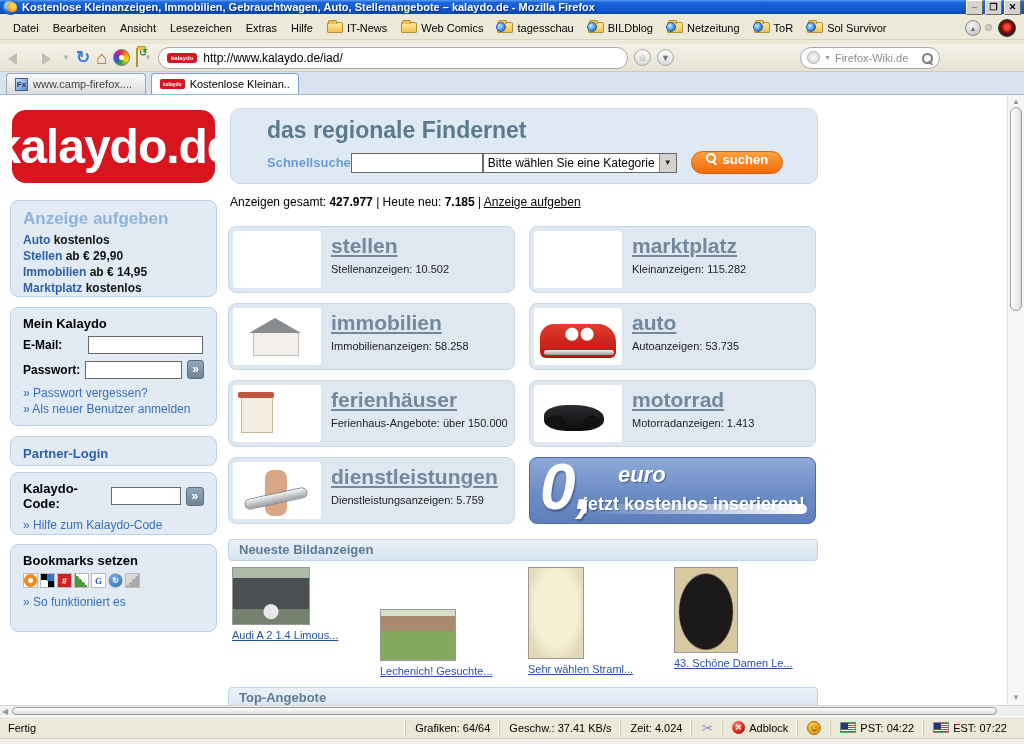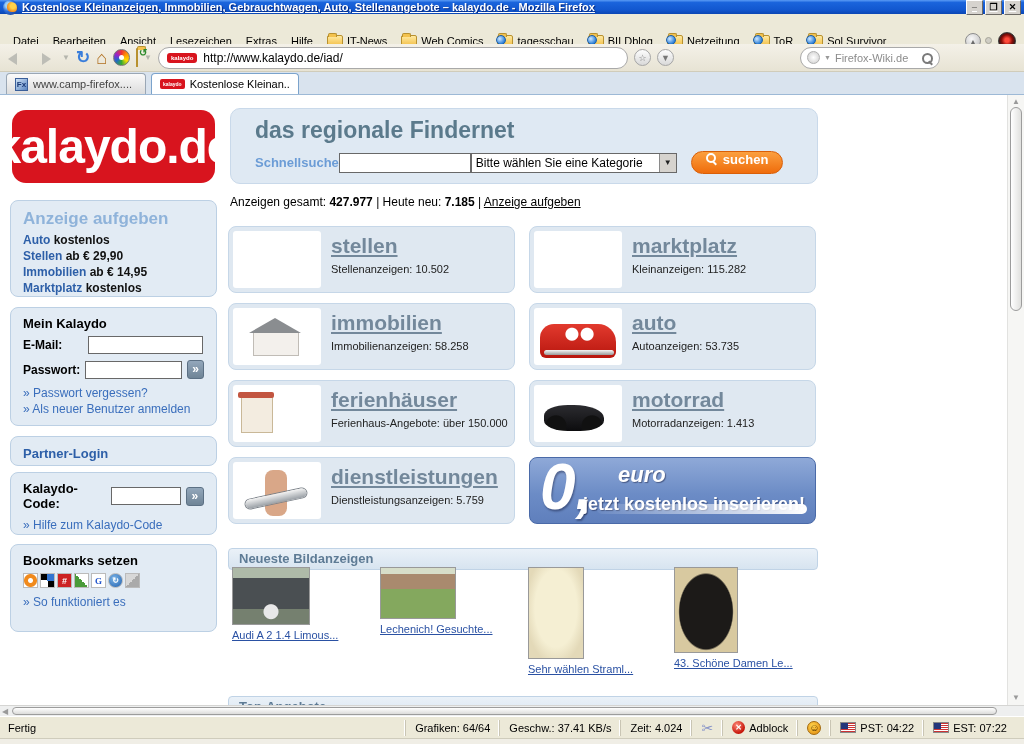--- a/index.html
+++ b/index.html
@@ -4,37 +4,37 @@
 <style>
   * { margin:0; padding:0; box-sizing:border-box; }
   html,body { width:1024px; height:744px; }
   body { font-family:"Liberation Sans", sans-serif; background:#ece9d8; overflow:hidden; }
   .abs { position:absolute; }
   #win { position:relative; width:1024px; height:744px; background:#ece9d8; }
 
   
   #titlebar { position:absolute; top:0; left:0; width:1024px; height:14px;
     background:linear-gradient(180deg,#5a9bf5 0%,#1a64dc 18%,#1257cf 70%,#0a46b4 100%);
-    display:flex; align-items:center; padding:0 3px; color:#fff;text-decoration:underline; }
+    display:flex; align-items:center; padding:0 3px; color:#fff; }
   .ff-ico { width:15px; height:15px; border-radius:50%;
     background:radial-gradient(circle at 35% 35%, #9fd0f5 0 20%, #2a6bd8 45%, #13327a 100%);
     position:relative; margin-right:4px; flex:0 0 auto; }
   .ff-ico::after { content:""; position:absolute; inset:2px 1px 3px 4px; border-radius:50% 60% 40% 50%;
     background:radial-gradient(circle at 60% 40%, #ffd24a 0 30%, #f08a1d 70%, #c85a10 100%); }
   #titlebar .title { font-size:11px; font-weight:bold; text-shadow:1px 1px 1px #00247a;
     white-space:nowrap; overflow:hidden; flex:1; }
   .winbtns { display:flex; gap:2px; }
   .winbtn { width:17px; height:15px; background:#d6d3ce; border:1px solid; border-color:#fff #6d6a65 #6d6a65 #fff;
     font-size:9px; line-height:12px; text-align:center; color:#000; font-weight:bold; }
   .winbtn.min::after{content:"_"; position:relative; top:-3px;}
   .winbtn.rst::after{content:"❐";}
   .winbtn.cls::after{content:"✕";}
 
   
-  #menubar { position:absolute; top:29px; left:0; width:1024px; height:24px; background:#ece9d8;
+  #menubar { position:absolute; top:16px; left:0; width:1024px; height:24px; background:#ece9d8;
     border-bottom:1px solid #d8d4c4; display:flex; align-items:center; font-size:11px; color:#000; padding:0 6px; }
   .menu-item { padding:3px 7px; white-space:nowrap; }
   .bm-item { display:flex; align-items:center; gap:4px; padding:3px 7px; white-space:nowrap; }
   .folder { width:16px; height:11px; background:linear-gradient(180deg,#ffe9a0,#f3c24e); border:1px solid #b8912f;
     border-radius:2px 2px 1px 1px; position:relative; flex:0 0 auto; }
   .folder::before { content:""; position:absolute; top:-3px; left:0; width:7px; height:3px;
     background:#f3c24e; border:1px solid #b8912f; border-bottom:none; border-radius:2px 2px 0 0; }
   .folder.live::after { content:""; position:absolute; left:-2px; top:-1px; width:8px; height:8px; border-radius:50%;
     background:radial-gradient(circle at 35% 35%, #cfe8ff, #2d7fd6 70%); border:1px solid #1b5ea8; }
   #menubar .spacer { flex:1; }
@@ -94,21 +94,21 @@
   #vscroll { position:absolute; right:0; top:0; width:17px; height:610px; background:#f6f6f4; border-left:1px solid #e2e2e0; }
   #vscroll .up { position:absolute; top:2px; left:4px; color:#9a9a9a; font-size:8px; }
   #vscroll .thumb { position:absolute; top:12px; left:2px; width:12px; height:204px; border-radius:7px;
     border:1px solid #9c9c9c; background:linear-gradient(90deg,#ffffff,#e0e0de); }
   #vscroll .down { position:absolute; bottom:3px; left:4px; color:#9a9a9a; font-size:8px; }
 
   
   #logo { left:12px; top:15px; width:203px; height:73px; background:#d8141e; border-radius:14px;
     color:#fff; font-size:48px; font-weight:bold; letter-spacing:-1px; display:flex; align-items:center; justify-content:center; }
   #headerbox { left:230px; top:13px; width:588px; height:76px; background:#dfe9f3;
-    border:1px solid #c9d9ea; border-radius:10px; padding:8px 24px; }
+    border:1px solid #c9d9ea; border-radius:10px; padding:8px 36px; }
   #tagline { font-size:23px; font-weight:bold; color:#5b7a8c; }
   .srow { display:flex; align-items:center; gap:0; margin-top:7px; }
   .qs-label { color:#6b9cd6; font-weight:bold; font-size:13px; }
   .tin { height:20px; border:1px solid #686868; background:#fff; font-size:12px; padding:0 3px; font-family:"Liberation Sans",sans-serif; }
   #qs-input { width:132px; }
   .selbox { width:206px; height:20px; border:1px solid #686868; background:#fff; display:flex; align-items:center; font-size:12px; }
   .selbox .sv { flex:1; padding:0 4px; white-space:nowrap; overflow:hidden; }
   .selbox .sb { width:17px; height:18px; background:#d6d3ce; border-left:1px solid #8a8a8a; font-size:8px;
     text-align:center; line-height:17px; color:#222; }
   #suchbtn { height:23px; padding:0 14px; border:1px solid #d95f08; border-radius:12px;
@@ -198,32 +198,32 @@
     background:linear-gradient(180deg,#8fa9d8 0%,#6c8cc6 55%,#5f7fbc 100%); color:#fff; }
   #banner .zero { position:absolute; left:10px; top:-8px; font-size:64px; font-weight:bold; font-style:italic; text-shadow:1px 2px 2px rgba(0,0,30,.35); }
   #banner .euro { position:absolute; left:88px; top:4px; font-size:22px; font-weight:bold; font-style:italic; text-shadow:1px 1px 1px rgba(0,0,30,.4); }
   #banner .btxt { position:absolute; right:10px; top:36px; font-size:18px; font-weight:bold; text-shadow:1px 1px 1px rgba(0,0,30,.4); }
   #banner .swoosh { position:absolute; right:8px; bottom:9px; width:210px; height:10px; border-radius:5px;
     background:linear-gradient(90deg, rgba(255,255,255,0.05), #ffffff); }
 
   
   .secbar { left:228px; width:590px; height:22px; border:1px solid #c0d3e6; border-radius:4px;
     background:linear-gradient(180deg,#eaf1f8,#d7e4f0); font-size:13px; font-weight:bold; color:#5e7b95;
-    line-height:20px; padding-left:10px;margin-top:9px; }
+    line-height:20px; padding-left:10px; }
   #sec-new { top:444px; }
   #sec-top { top:592px; height:24px; }
 
   
   .thumb { top:472px; position:absolute; }
   .thumb .cap { display:block; margin-top:4px; font-size:11px; color:#2a51a3; text-decoration:underline; white-space:nowrap; }
   .timg { border:1px solid #999; }
   #th1 { left:232px; } #th1 .timg { width:78px; height:58px;
     background:radial-gradient(circle at 50% 78%, #e8e8e8 0 7px, rgba(0,0,0,0) 8px),
     linear-gradient(180deg,#aebaa8 0 18%,#4a4f52 18% 74%,#75806f 74% 100%); }
-  #th2 { left:380px; } #th2 .timg { width:76px; height:52px;
+  #th2 { left:380px;margin-top:42px; } #th2 .timg { width:76px; height:52px;
     background:linear-gradient(180deg,#d7dec9 0 12%,#a98a6e 12% 42%,#84a85e 42% 100%); }
   #th3 { left:528px; } #th3 .timg { width:56px; height:92px;
     background:radial-gradient(ellipse at 50% 45%, #f5efd3 0 55%, #e3d9b8 80%); }
   #th4 { left:674px; } #th4 .timg { width:64px; height:86px;
     background:radial-gradient(ellipse at 50% 52%, #1c1a18 0 60%, #d8c9a0 63%); }
 
   
   #hscroll { position:absolute; top:705px; left:0; width:1024px; height:11px; background:#eeefef; border-top:1px solid #d5d5d3; }
   #hscroll .left { position:absolute; left:2px; top:1px; color:#9a9a9a; font-size:8px; }
   #hscroll .thumb { position:absolute; left:12px; top:1px; width:985px; height:8px; border-radius:5px;

